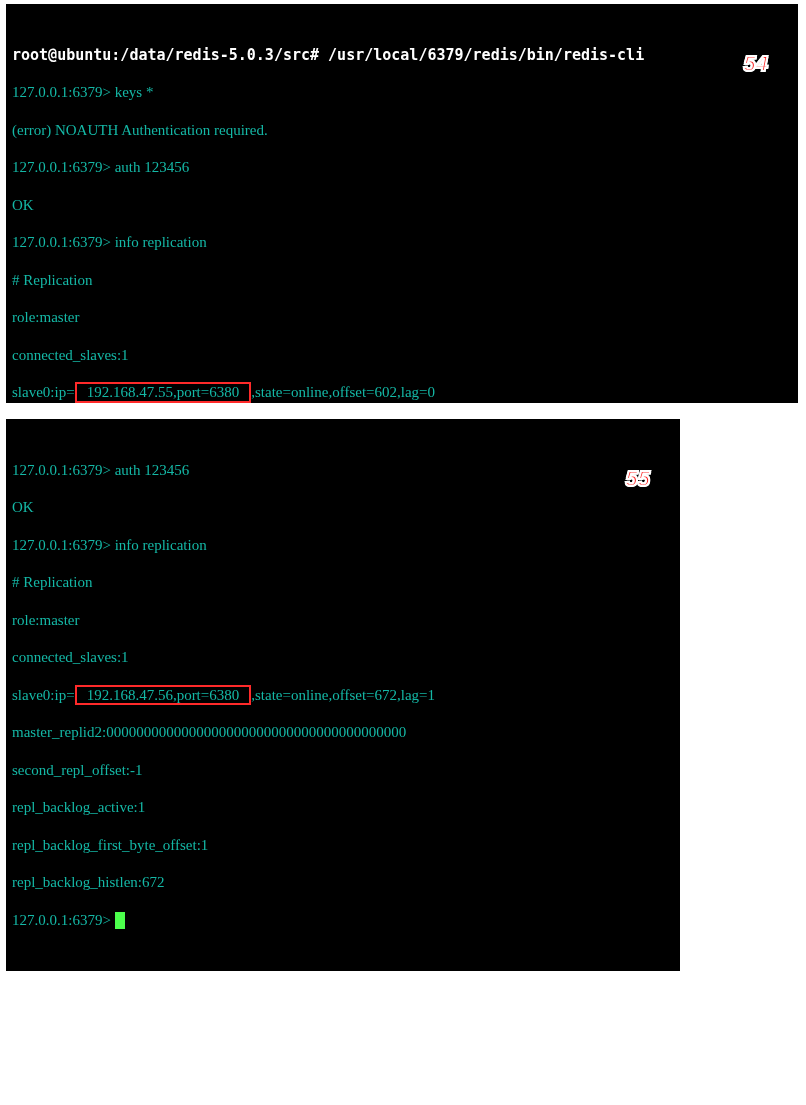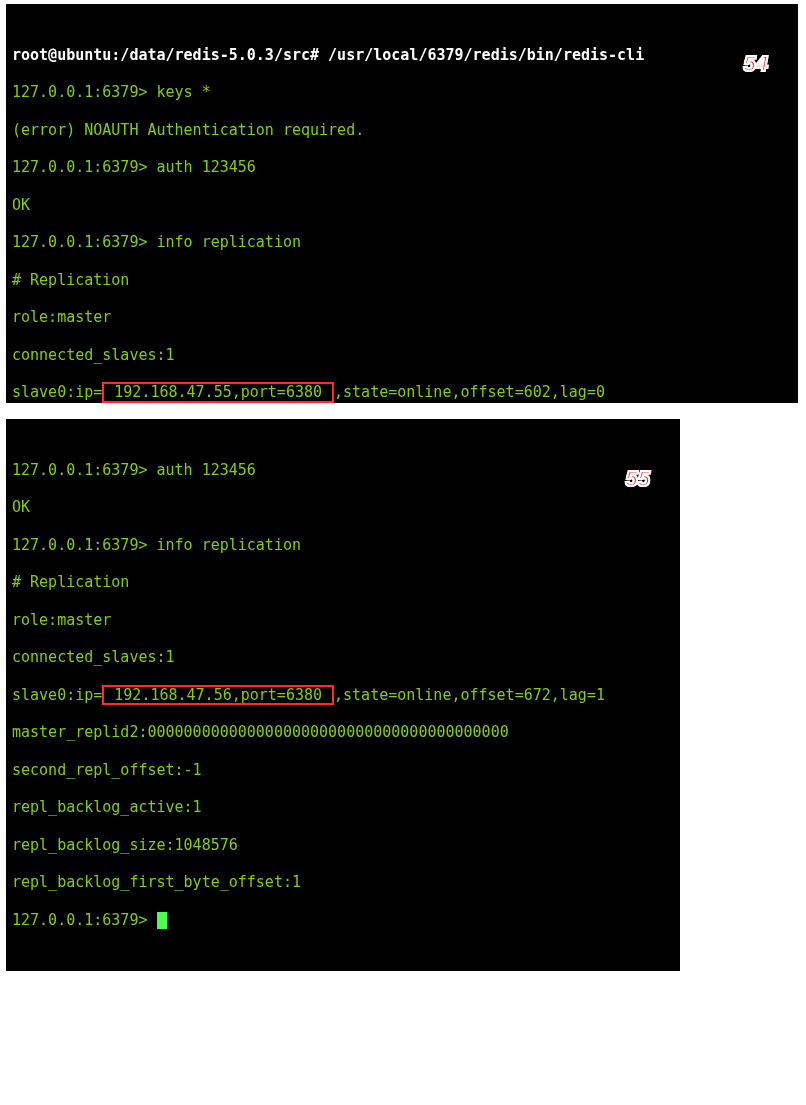--- a/index.html
+++ b/index.html
@@ -19,21 +19,21 @@
     background: #000;
     color: #fff;
     padding: 4px 6px 4px 6px;
     margin-bottom: 16px;
     white-space: pre;
     position: relative;
     box-sizing: border-box;
   }
   .term .line { display: block; }
   .cmd { color: #ffffff; font-weight: bold; text-align: center; }
-  .out { color: #84cc16; }
+  .out { color: #14b8a6; font-family: Liberation Serif, serif; }
   .highlight-box {
     border: 2px solid #ff2a2a;
     padding: 0 10px;
     display: inline-block;
     line-height: 1.1;
     margin: -1px 0;
   }
   .cursor {
     display: inline-block;
     width: 10px;
@@ -94,18 +94,18 @@
 <span class="line"><span class="out">127.0.0.1:6379&gt; </span><span class="out">auth 123456</span></span>
 <span class="line out">OK</span>
 <span class="line"><span class="out">127.0.0.1:6379&gt; </span><span class="out">info replication</span></span>
 <span class="line out"># Replication</span>
 <span class="line out">role:master</span>
 <span class="line out">connected_slaves:1</span>
 <span class="line"><span class="out">slave0:ip=</span><span class="highlight-box out">192.168.47.56,port=6380</span><span class="out">,state=online,offset=672,lag=1</span></span>
 <span class="line out">master_replid2:0000000000000000000000000000000000000000</span>
 <span class="line out">second_repl_offset:-1</span>
 <span class="line out">repl_backlog_active:1</span>
-<span class="line out">repl_backlog_size:1048576</span>
 <span class="line out">repl_backlog_first_byte_offset:1</span>
+<span class="line out">repl_backlog_histlen:672</span>
 <span class="line"><span class="out">127.0.0.1:6379&gt; </span><span class="cursor"></span></span>
   </div>
 
 </div>
 
 </body></html>

